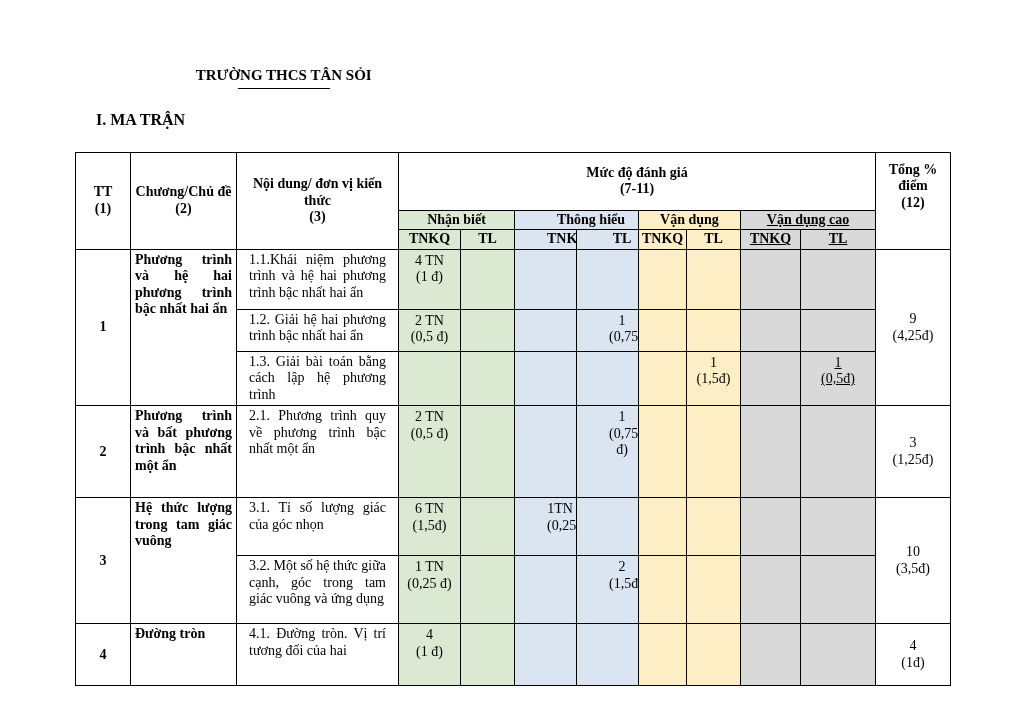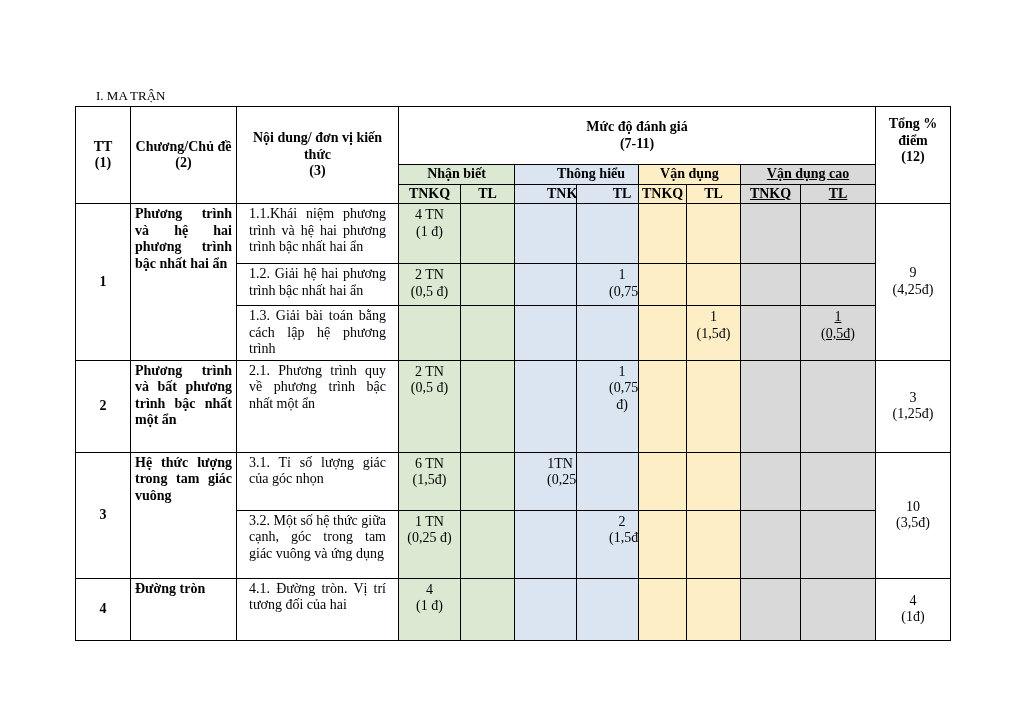--- a/index.html
+++ b/index.html
@@ -13,21 +13,21 @@
 
   
   .doc-header { display: flex; align-items: flex-start; }
   .org-block { width: 250px; margin-left: 85px; text-align: center; font-size: 15px; line-height: 1.25; }
   .org-line1 { font-weight: normal; }
   .org-line2 { font-weight: bold; }
   .org-line2::after { content: ""; display: block; width: 92px; border-top: 1.4px solid #000; margin: 3px auto 0; }
   .title-block { width: 490px; margin-left: 58px; text-align: center; font-size: 15px; font-weight: bold; line-height: 1.3; }
   .title-line2::after { content: ""; display: block; width: 128px; border-top: 1.4px solid #000; margin: 1px auto 0; }
 
-  .section-title { font-weight: normal; font-size: 13px; margin: 22px 0 2px 21px; }
+  .section-title { font-weight: bold; font-size: 16px; margin: 22px 0 23px 21px; }
 
   
   table { border-collapse: collapse; table-layout: fixed; width: 875px; }
   th, td { border: 1px solid #000; font-size: 14px; line-height: 1.18; padding: 1px 3px; vertical-align: top; overflow: hidden; }
   th { font-weight: bold; text-align: center; vertical-align: middle; }
   .pre { white-space: pre-line; }
 
   .col-tt     { width: 55px; }
   .col-chap   { width: 106px; }
   .col-cont   { width: 162px; }
@@ -54,20 +54,21 @@
   tr.r4 { height: 92px; } tr.r5 { height: 58px; } tr.r6 { height: 68px; }
   tr.r7 { height: 62px; }
 </style>
 </head>
 <body>
 
 <div class="page">
 
   <div class="doc-header">
     <div class="org-block">
+      <div class="org-line2">TRƯỜNG THCS TÂN SỎI</div>
     </div>
     <div class="title-block">
     </div>
   </div>
 
   <div class="section-title">I. MA TRẬN</div>
 
   <table>
     <colgroup>
       <col class="col-tt">

